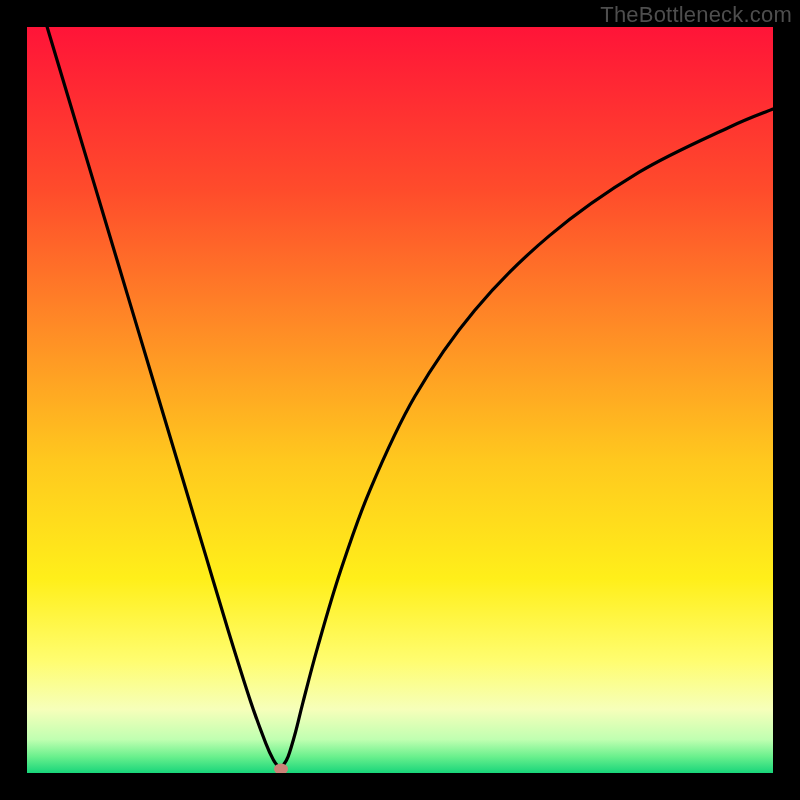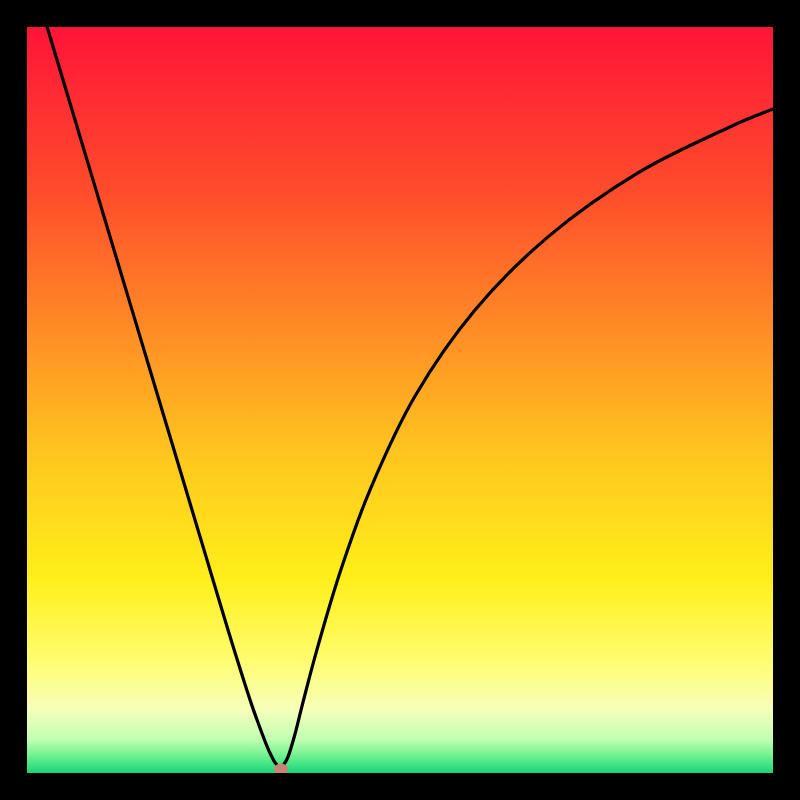--- a/index.html
+++ b/index.html
@@ -46,20 +46,21 @@
     border-radius: 50%;
     transform: translate(-50%, -50%);
     z-index: 25;
   }
 </style>
 </head>
 <body>
 
 <div class="frame">
 
+  <div class="watermark">TheBottleneck.com</div>
 
   <div class="plot-area">
     <svg class="gradient" viewBox="0 0 746 746" preserveAspectRatio="none">
       <defs>
         <linearGradient id="bg" x1="0" y1="0" x2="0" y2="1">
             <stop offset="0.00%" stop-color="#ff1438"></stop>
             <stop offset="22.00%" stop-color="#ff4c2b"></stop>
             <stop offset="40.00%" stop-color="#ff8a26"></stop>
             <stop offset="58.00%" stop-color="#ffc81e"></stop>
             <stop offset="74.00%" stop-color="#ffef1a"></stop>

